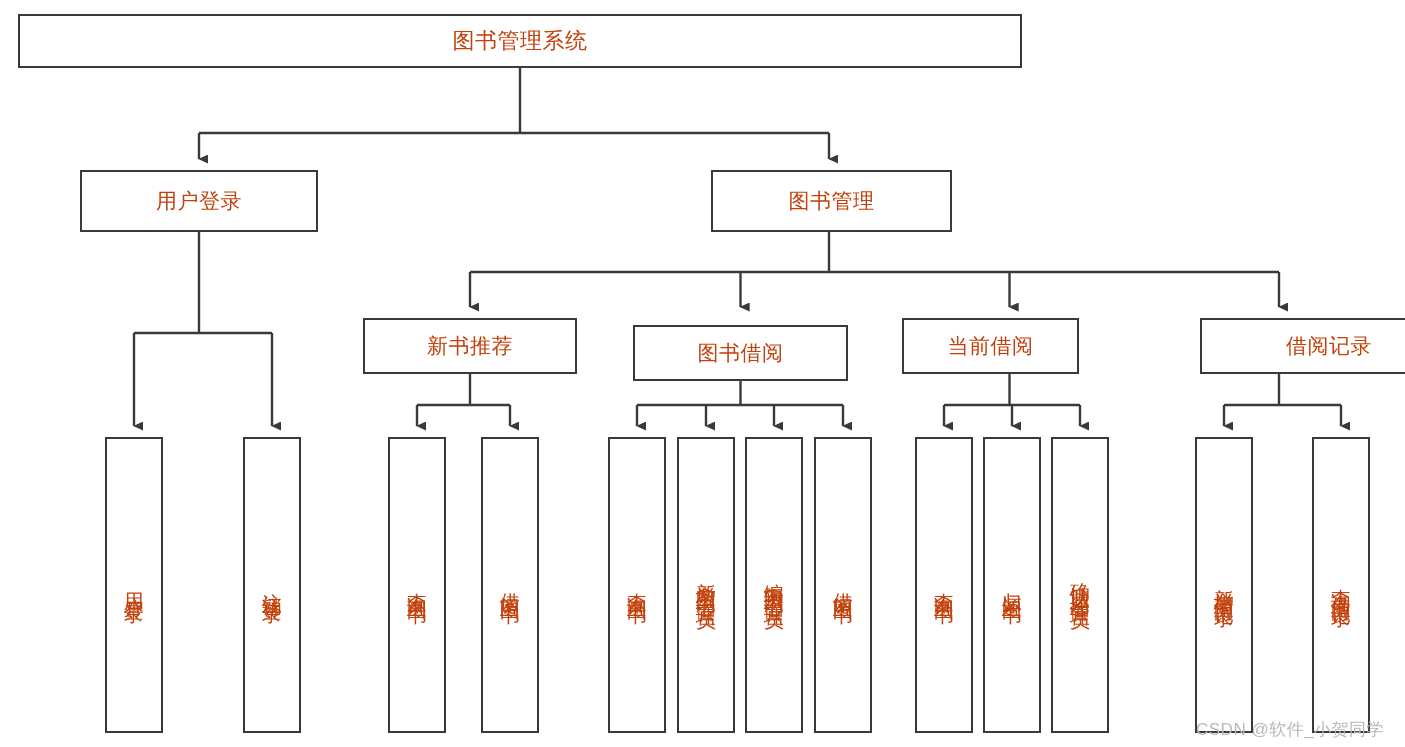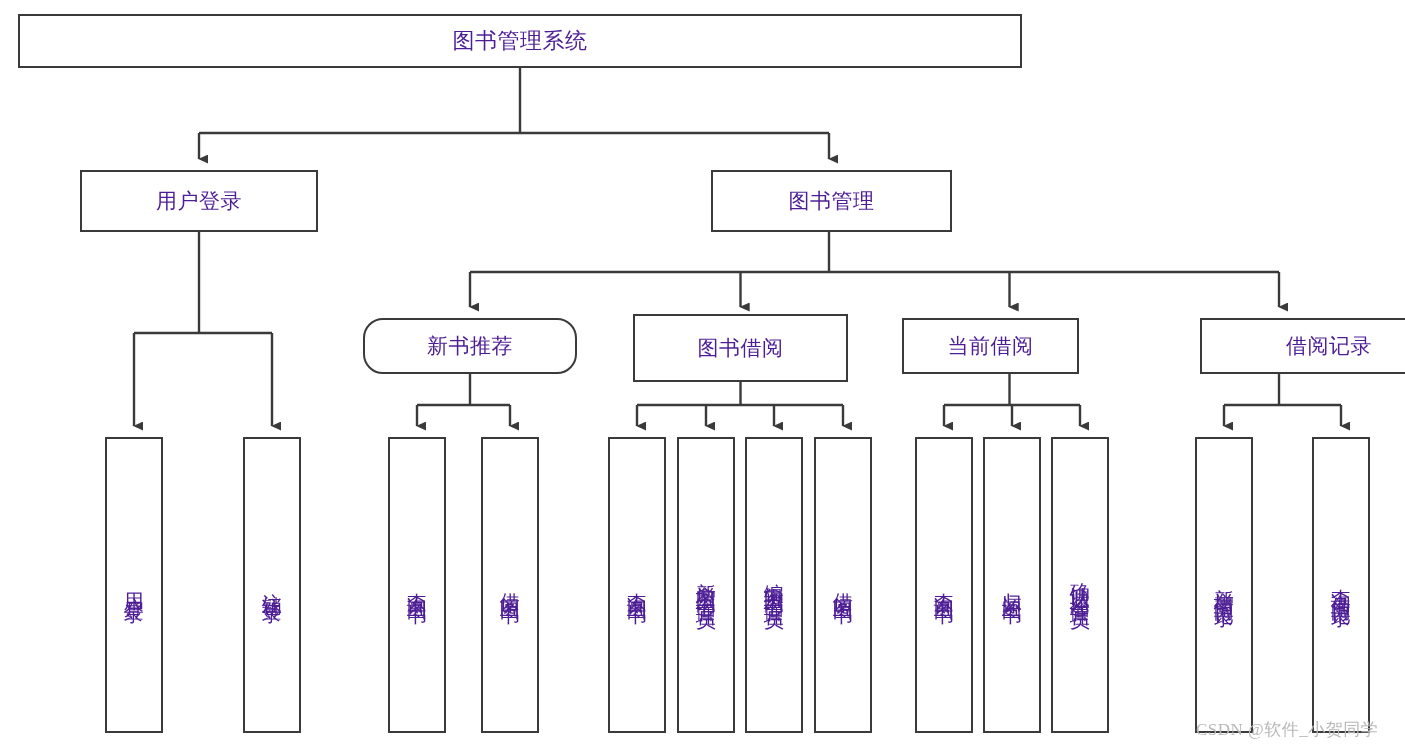--- a/index.html
+++ b/index.html
@@ -29,21 +29,21 @@
     position: absolute;
     box-sizing: border-box;
     background: #ffffff;
     border: 2px solid #3a3a3a;
     display: flex;
     align-items: center;
     justify-content: center;
     overflow: hidden;
   }
   .node-label {
-    color: #4c1d95;
+    color: #c2410c;
     font-size: 21px;
     line-height: 1.22;
     letter-spacing: 0.5px;
     white-space: nowrap;
     text-align: center;
     font-family: "Liberation Sans", "DejaVu Sans", sans-serif;
   }
   .node-box.vertical .node-label {
     writing-mode: vertical-rl;
     text-orientation: upright;
@@ -52,21 +52,21 @@
     font-size: 20px;
   }
   .node-box.root .node-label { font-size: 22px; }
   .watermark {
     position: absolute;
     color: #b8b8b8;
     font-size: 17px;
     letter-spacing: 0.5px;
     white-space: nowrap;
     pointer-events: none;
-    font-family: Liberation Serif, serif;
+    font-family: Liberation Sans, sans-serif;
   }
 </style>
 </head>
 <body>
 
 <div id="diagram-root">
   <svg id="flow-svg" viewBox="0 0 1405 747" xmlns="http://www.w3.org/2000/svg">
     <defs>
       <marker id="arrowhead" markerWidth="9" markerHeight="10" refX="4.5" refY="9.2" orient="auto" markerUnits="userSpaceOnUse">
         <polygon points="0,0 9,0 4.5,10" fill="#3a3a3a"></polygon>
@@ -112,24 +112,24 @@
   <div id="node-layer">
       <div class="node-box root" style="left: 18px; top: 14px; width: 1004px; height: 54px;">
         <span class="node-label">图书管理系统</span>
       </div>
       <div class="node-box" style="left: 80px; top: 170px; width: 238px; height: 62px;">
         <span class="node-label">用户登录</span>
       </div>
       <div class="node-box" style="left: 711px; top: 170px; width: 241px; height: 62px;">
         <span class="node-label">图书管理</span>
       </div>
-      <div class="node-box" style="left: 363px; top: 318px; width: 214px; height: 56px; border-radius: 20px;">
+      <div class="node-box" style="left: 363px; top: 318px; width: 214px; height: 56px;">
         <span class="node-label">新书推荐</span>
       </div>
-      <div class="node-box" style="left: 633px; top: 314px; width: 215px; height: 68px;">
+      <div class="node-box" style="left: 633px; top: 325px; width: 215px; height: 56px;">
         <span class="node-label">图书借阅</span>
       </div>
       <div class="node-box" style="left: 902px; top: 318px; width: 177px; height: 56px;">
         <span class="node-label">当前借阅</span>
       </div>
       <div class="node-box" style="left: 1200px; top: 318px; width: 258px; height: 56px;">
         <span class="node-label">借阅记录</span>
       </div>
       <div class="node-box vertical" style="left: 105px; top: 437px; width: 58px; height: 296px;">
         <span class="node-label">用户登录</span>

